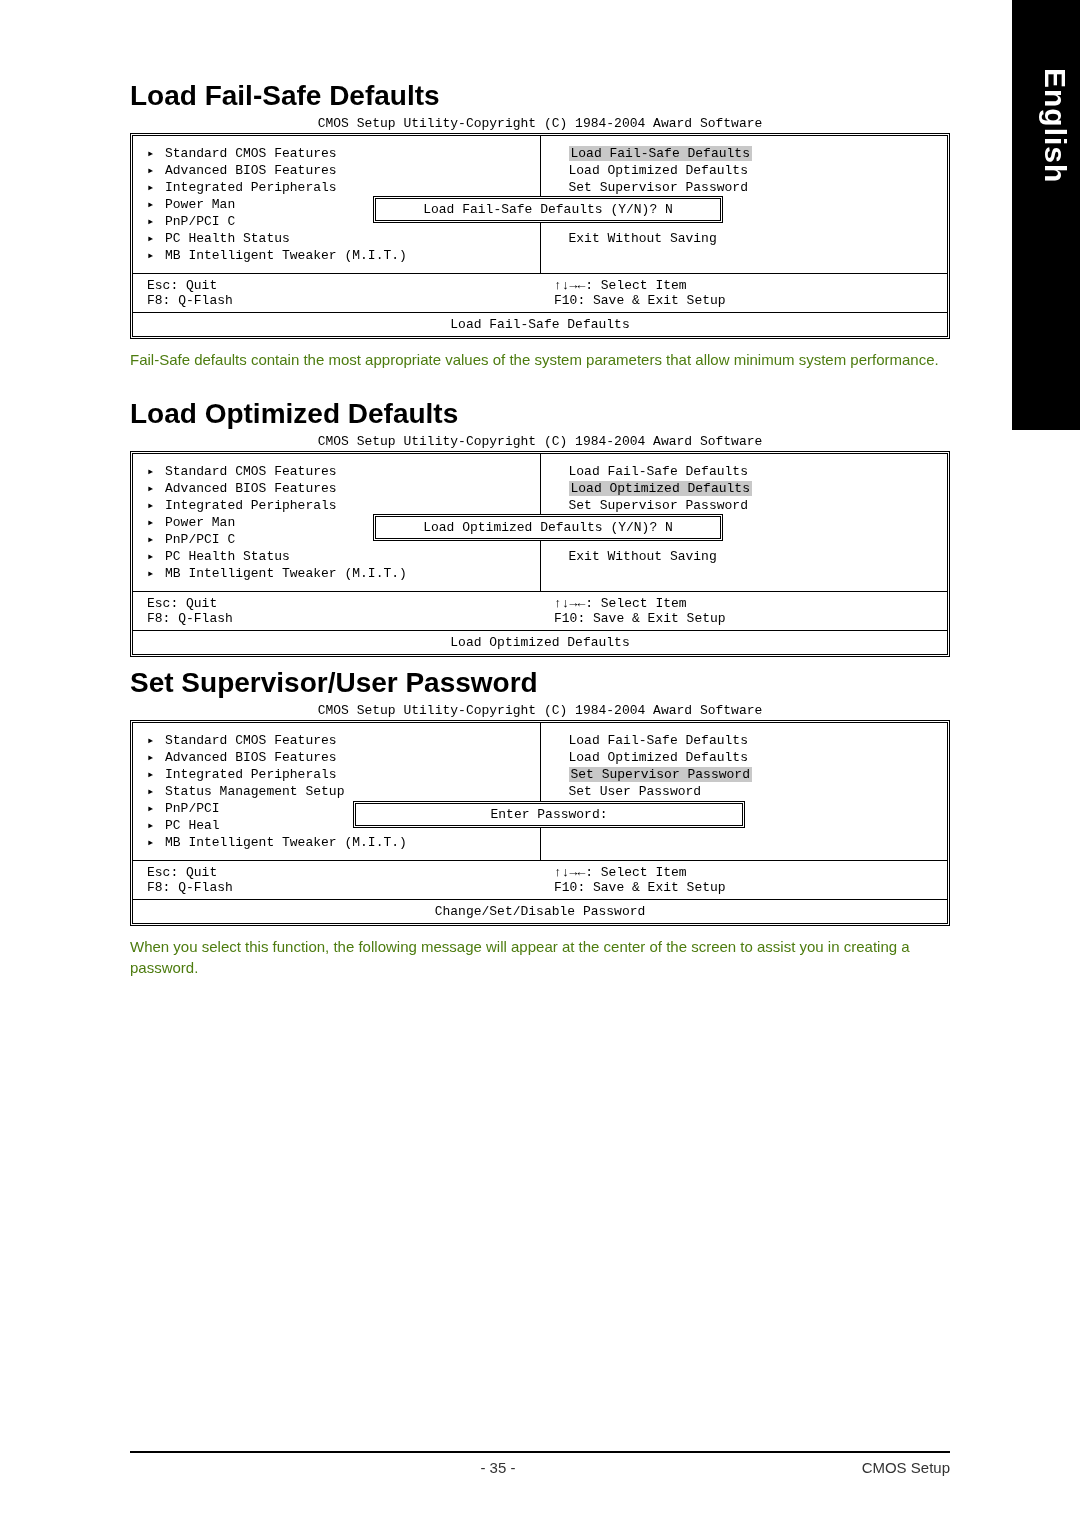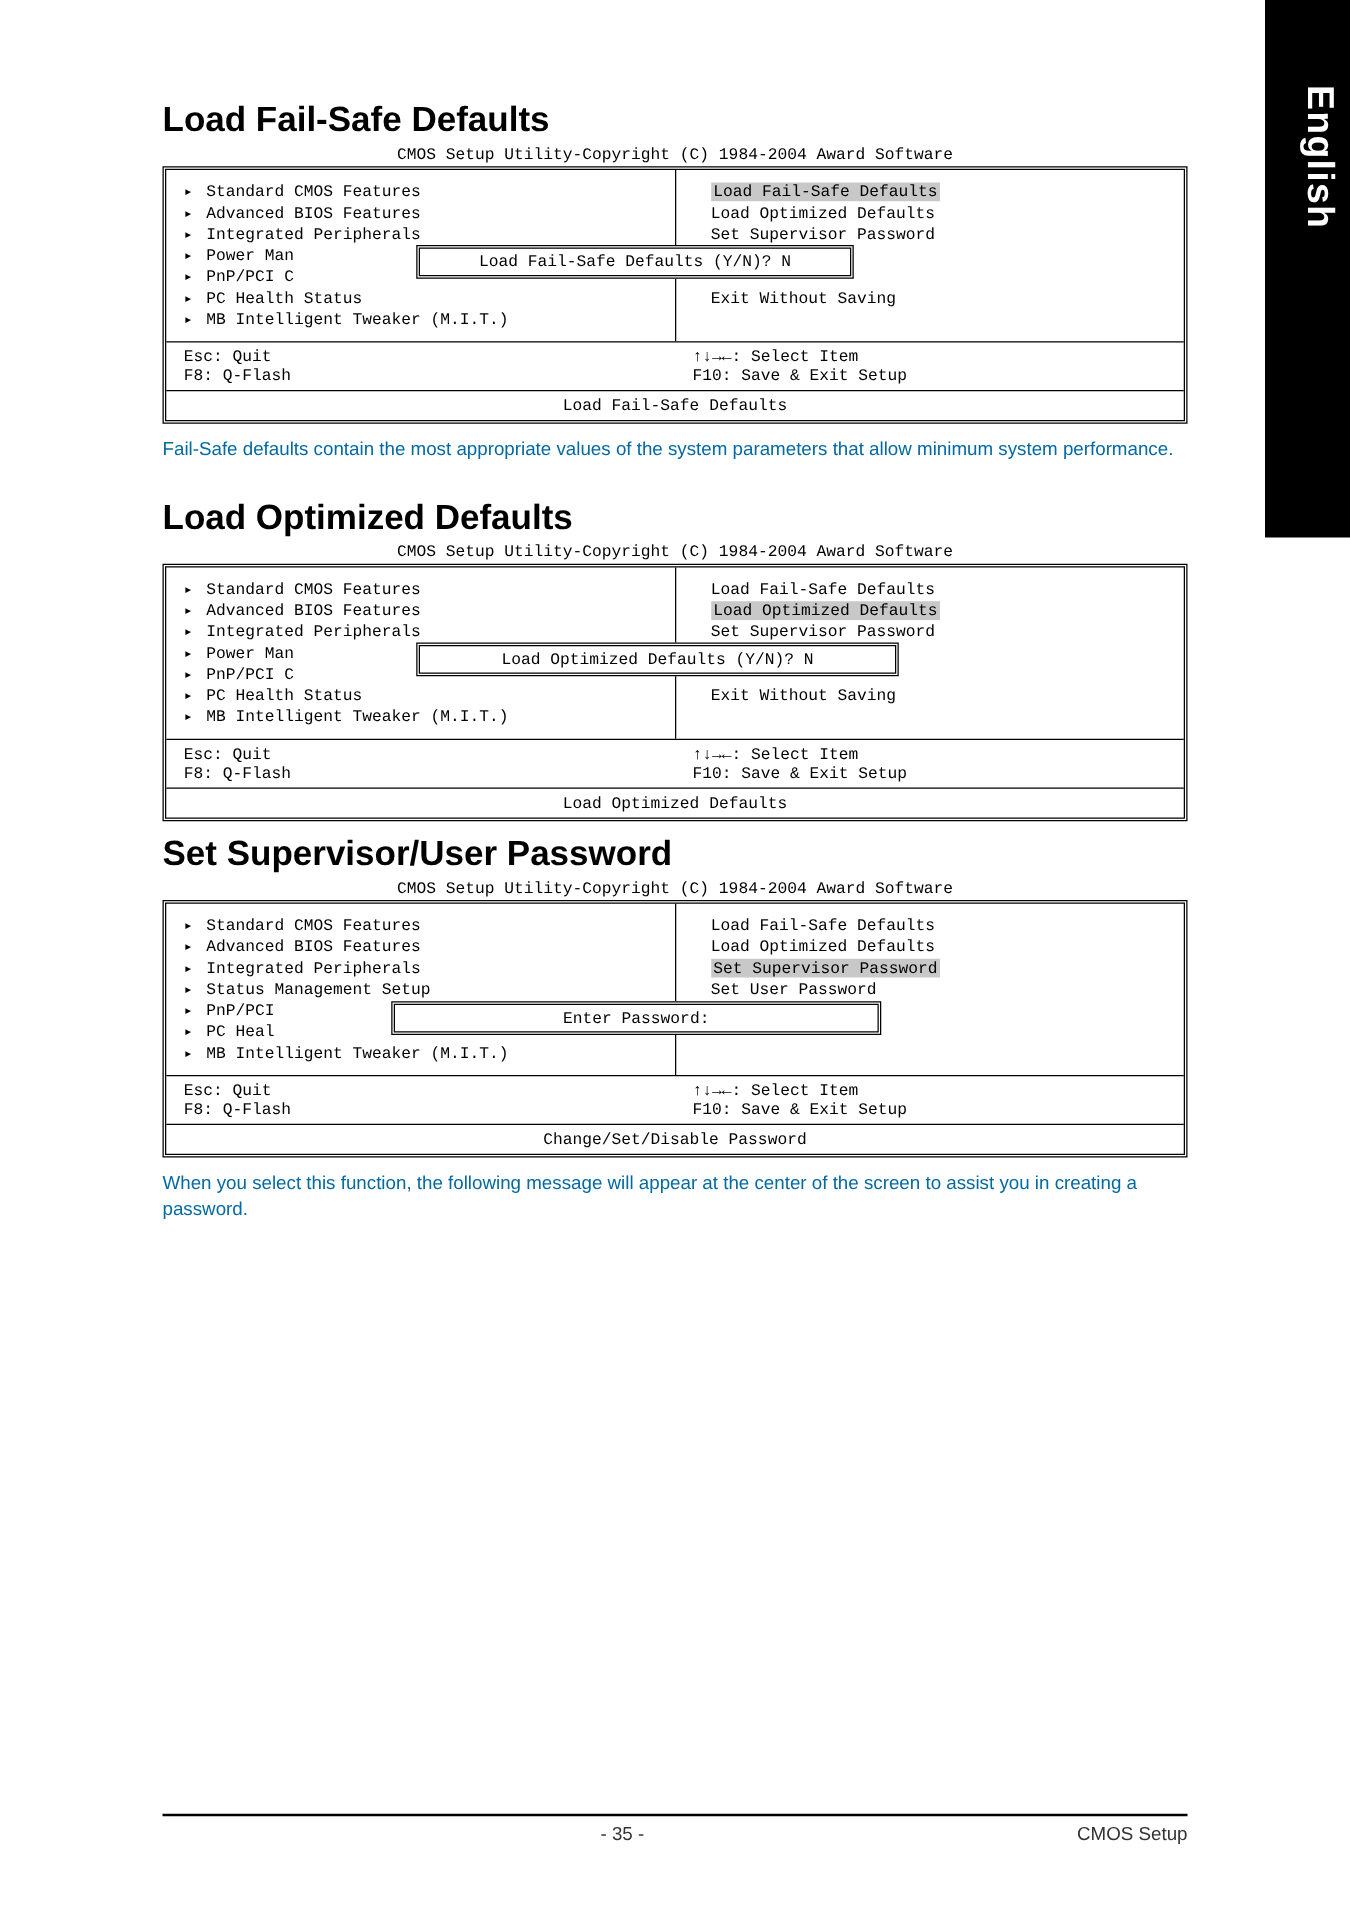--- a/index.html
+++ b/index.html
@@ -90,24 +90,25 @@
   .hl { background: #c8c8c8; padding: 0 2px; }
   .dialog {
     position: absolute;
     border: 3px double #000;
     background: #fff;
     padding: 3px 14px;
     font-family: "Courier New", monospace;
     font-size: 13px;
     text-align: center;
     z-index: 5;
+    margin-left: 40px;
   }
   .body-text {
     font-size: 15px;
-    color: #0369a1;
+    color: #4d7c0f;
     line-height: 1.4;
     margin: 8px 0 28px 0;
   }
   .page-footer {
     position: absolute;
     bottom: 56px;
     left: 130px;
     right: 130px;
     border-top: 2px solid #000;
     padding-top: 6px;
@@ -183,21 +184,21 @@
       </div>
       <div class="bios-col right">
         <div class="right-item">Load Fail-Safe Defaults</div>
         <div class="right-item"><span class="hl">Load Optimized Defaults</span></div>
         <div class="right-item">Set Supervisor Password</div>
         <div class="right-item">&nbsp;</div>
         <div class="right-item">&nbsp;</div>
         <div class="right-item">Exit Without Saving</div>
         <div class="right-item">&nbsp;</div>
       </div>
-      <div class="dialog" style="left:200px; top:60px; width:386px;">
+      <div class="dialog" style="left:200px; top:60px; width:350px;">
         <span>Load Optimized Defaults (Y/N)? N</span>
       </div>
     </div>
     <div class="bios-footer1">
       <div class="fcol">
         <div>Esc: Quit</div>
         <div>F8: Q-Flash</div>
       </div>
       <div class="fcol">
         <div>↑↓→←: Select Item</div>

